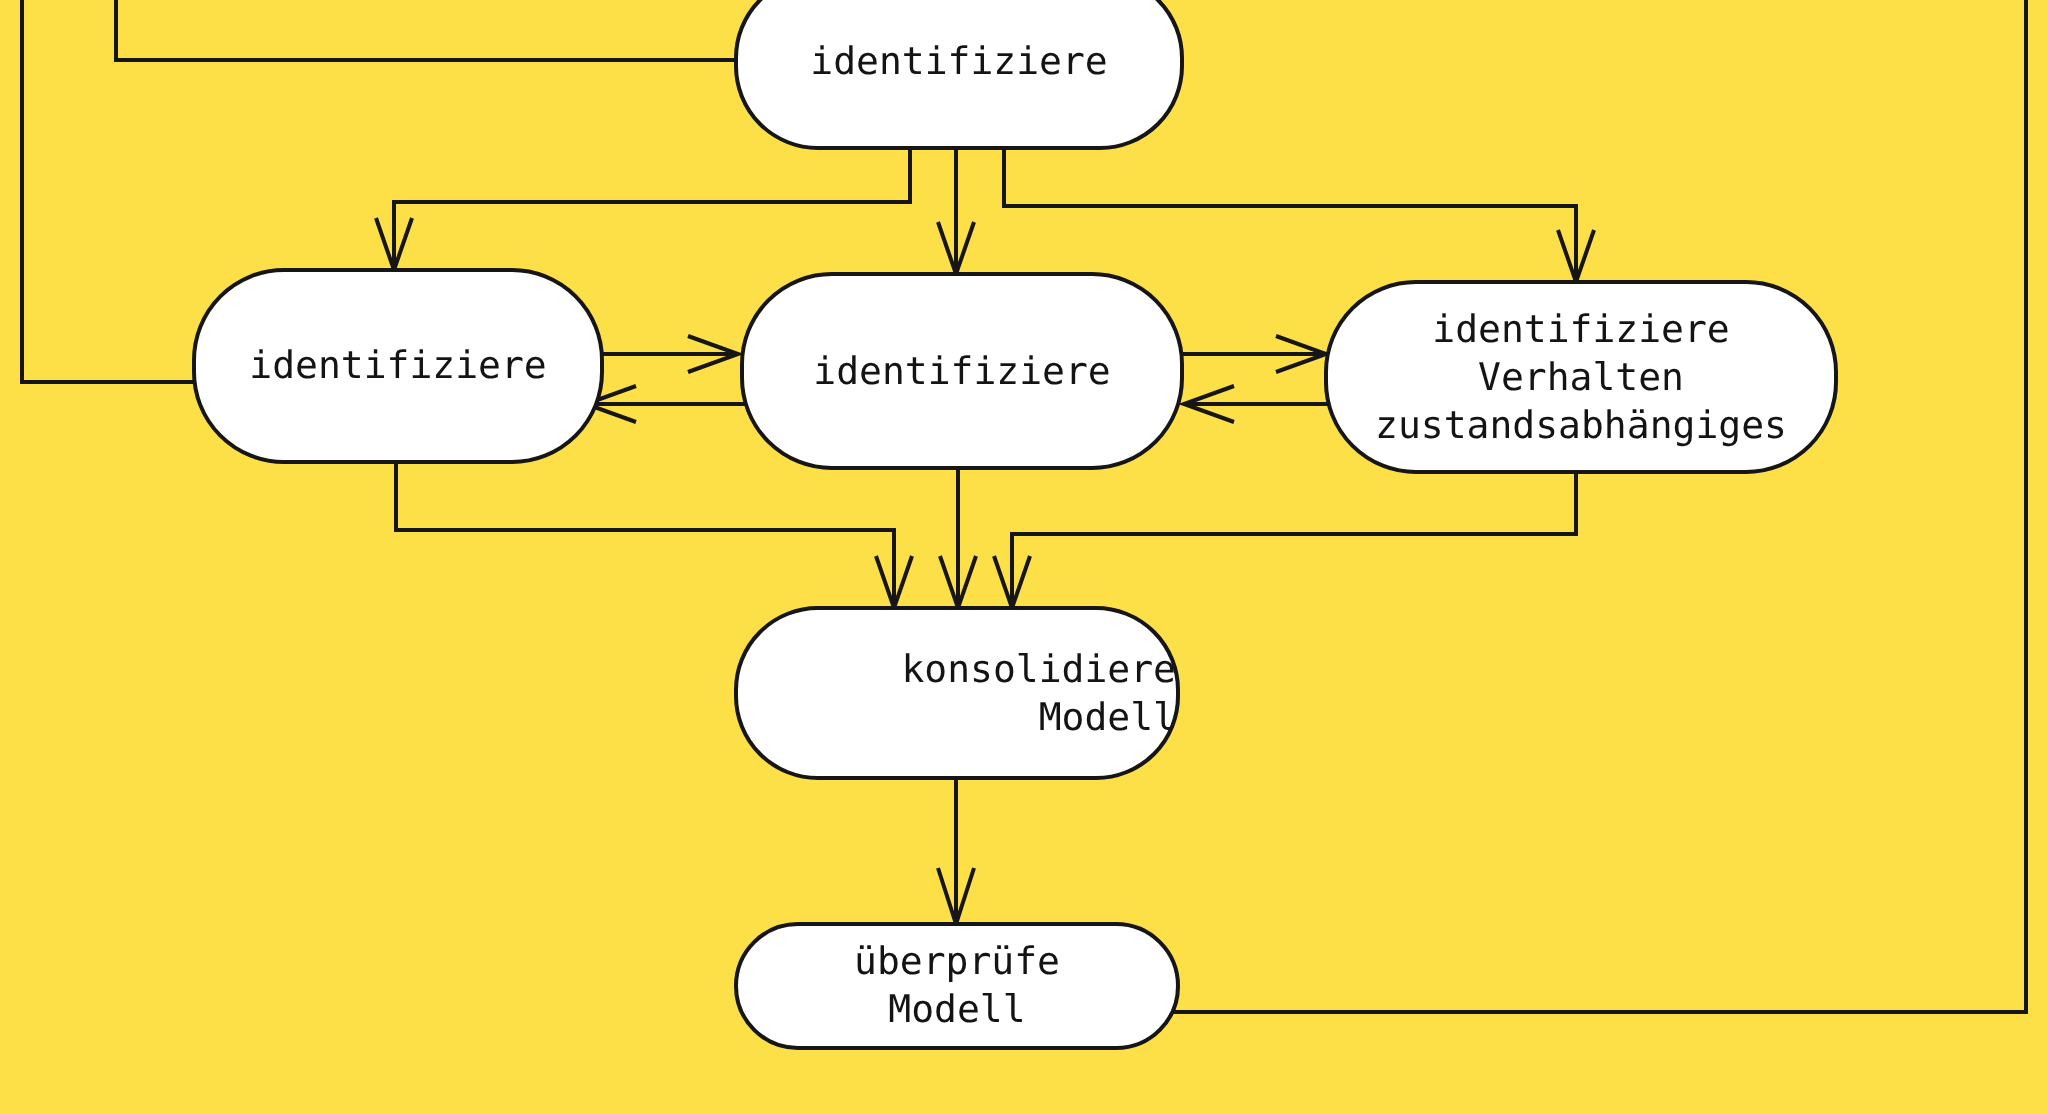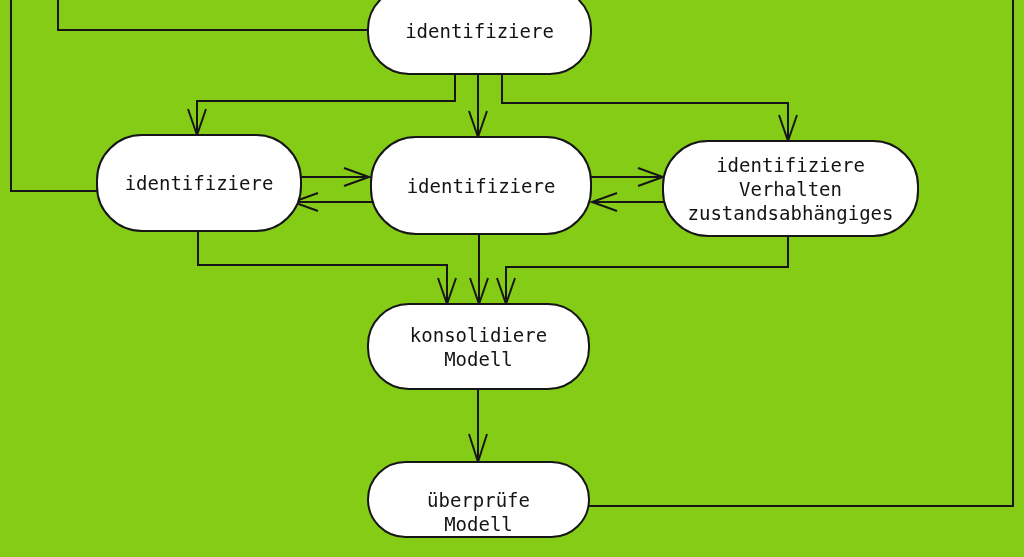--- a/index.html
+++ b/index.html
@@ -5,21 +5,21 @@
   html, body {
     margin: 0;
     padding: 0;
     background: #ffffff;
   }
   #canvas {
     position: relative;
     width: 1024px;
     height: 557px;
     overflow: hidden;
-    background: #84cc16;
+    background: #fde047;
     font-family: "DejaVu Sans Mono", "Liberation Mono", monospace;
     text-decoration: underline;
   }
   #edges {
     position: absolute;
     left: 0;
     top: 0;
     z-index: 1;
   }
   #edges path {
@@ -41,22 +41,22 @@
     text-align: center;
     font-size: 19px;
     line-height: 24px;
     color: #141414;
     white-space: nowrap;
   }
   .n-interaktionen { left: 367px; top: -13px; width: 225px; height: 88px; border-radius: 42px; }
   .n-assoziationen { left:  96px; top: 134px; width: 206px; height: 98px; border-radius: 46px; }
   .n-attribute     { left: 370px; top: 136px; width: 222px; height: 99px; border-radius: 46px; }
   .n-verhalten     { left: 662px; top: 140px; width: 257px; height: 97px; border-radius: 46px; }
-  .n-konsolidiere  { left: 367px; top: 303px; width: 223px; height: 87px; border-radius: 42px; }
-  .n-ueberpruefe   { left: 367px; top: 461px; width: 223px; height: 77px; border-radius: 42px; justify-content: flex-end; }
+  .n-konsolidiere  { left: 367px; top: 303px; width: 223px; height: 87px; border-radius: 42px; align-items: flex-end; }
+  .n-ueberpruefe   { left: 367px; top: 461px; width: 223px; height: 64px; border-radius: 42px; }
 </style>
 </head>
 <body>
 
 <div id="canvas">
 
   <svg id="edges" width="1024" height="557" viewBox="0 0 1024 557">
 
     <path d="M11 0 L11 191 L100 191"></path>
     <path d="M58 0 L58 30 L372 30"></path>

